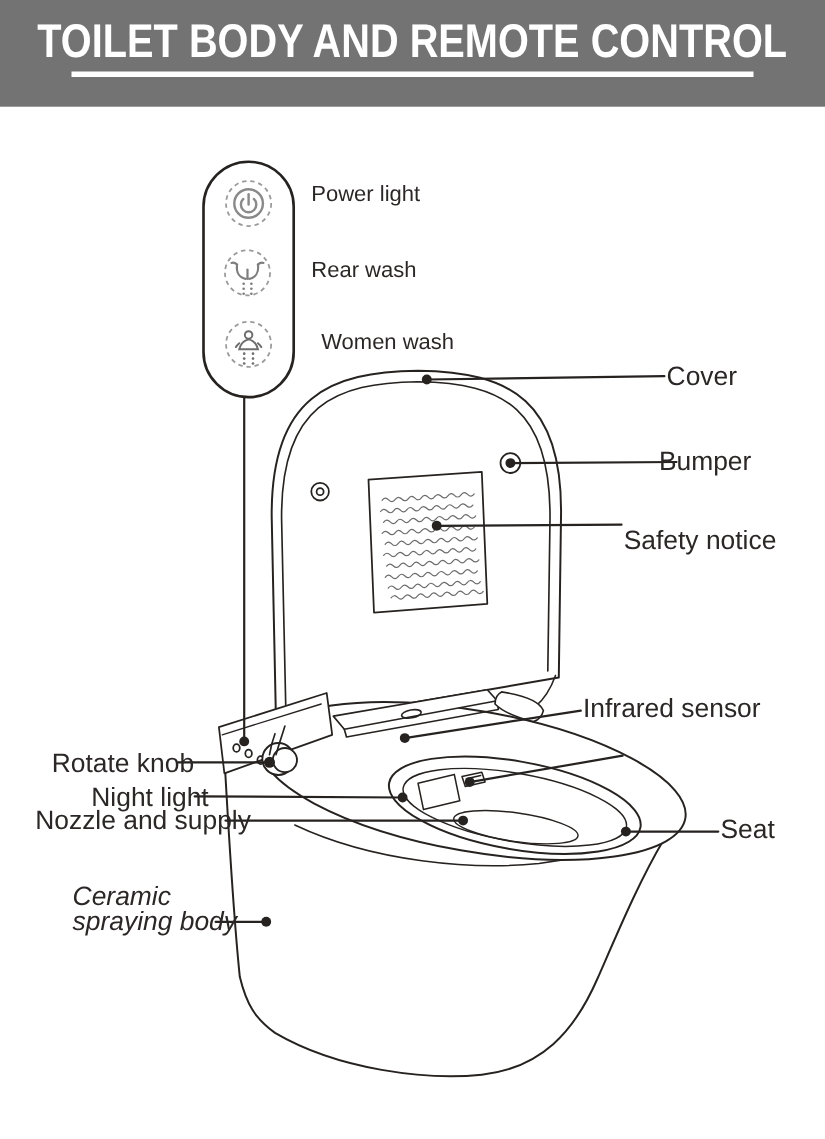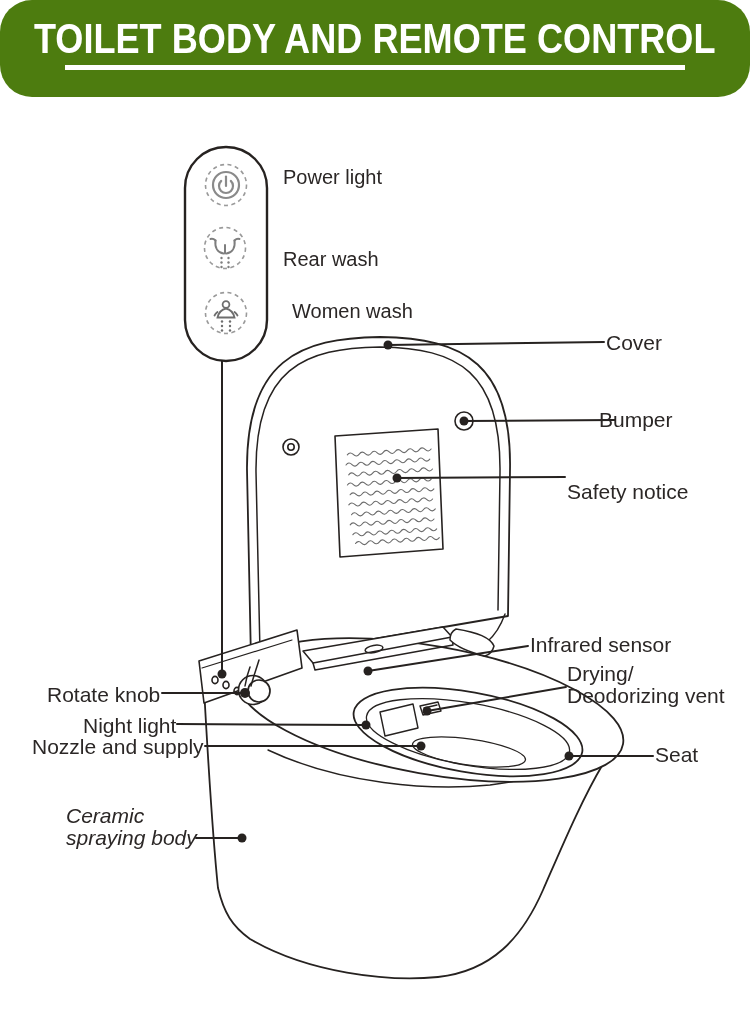--- a/index.html
+++ b/index.html
@@ -1,25 +1,25 @@
 <!DOCTYPE html>
 <html><head>
 <meta charset="utf-8">
 <title>TOILET BODY AND REMOTE CONTROL</title>
 <style>
   html,body{margin:0;padding:0;background:#ffffff;}
   .page{position:relative;width:750px;height:1035px;background:#fff;overflow:hidden;
         font-family:"Liberation Sans", sans-serif;color:#2b2726;}
-  .banner{position:absolute;left:0;top:0;width:750px;height:97px;background:#4d7c0f;
-          display:flex;flex-direction:column;align-items:center;justify-content:flex-start;border-radius:32px;}
+  .banner{position:absolute;left:0;top:0;width:750px;height:97px;background:#737373;
+          display:flex;flex-direction:column;align-items:center;justify-content:flex-start;}
   .banner h1{margin:18px 0 0 0;font-size:43px;line-height:40px;font-weight:700;color:#ffffff;
              letter-spacing:0px;white-space:nowrap;transform:scaleX(0.84);transform-origin:center;}
   .banner .underline{width:620px;height:5px;background:#ffffff;margin-top:7px;}
   svg.art{position:absolute;left:0;top:0;width:750px;height:1035px;}
-  .lbl{position:absolute;font-size:21px;line-height:21.5px;white-space:nowrap;color:#2b2726;}
+  .lbl{position:absolute;font-size:24px;line-height:21.5px;white-space:nowrap;color:#2b2726;}
   .lbl.remote{font-size:20px;}
 </style>
 </head>
 <body>
 
 <div class="page">
 
   <svg class="art" viewBox="0 0 750 1035">
     <defs>
       <path id="wavy" d="M0 0 q3 -3.5 6 0 t6 0 t6 0 t6 0 t6 0 t6 0 t6 0 t6 0 t6 0 t6 0 t6 0 t6 0 t6 0 t6 0" fill="none"></path>
@@ -167,31 +167,27 @@
       </g>
     </g>
   </svg>
 
   <div class="banner">
     <h1>TOILET BODY AND REMOTE CONTROL</h1>
     <div class="underline"></div>
   </div>
 
   <div class="lbl remote" style="left:283px;top:167px;">Power light</div>
-  <div class="lbl remote" style="left:283px;top:236px;margin-top:13px;">Rear wash</div>
+  <div class="lbl remote" style="left:283px;top:236px;">Rear wash</div>
   <div class="lbl remote" style="left:292px;top:301px;">Women wash</div>
 
   <div class="lbl" style="left:606px;top:332px;">Cover</div>
   <div class="lbl" style="left:599px;top:409px;">Bumper</div>
   <div class="lbl" style="left:567px;top:481px;">Safety notice</div>
   <div class="lbl" style="left:530px;top:634px;">Infrared sensor</div>
-  <div class="lbl" style="left:567px;top:663px;">
-    <span style="display:block">Drying/</span>
-    <span style="display:block">Deodorizing vent</span>
-  </div>
   <div class="lbl" style="left:655px;top:744px;">Seat</div>
   <div class="lbl" style="left:47px;top:684px;">Rotate knob</div>
   <div class="lbl" style="left:83px;top:715px;">Night light</div>
   <div class="lbl" style="left:32px;top:736px;">Nozzle and supply</div>
   <div class="lbl" style="left:66px;top:805px;font-style:italic;">
     <span style="display:block">Ceramic</span>
     <span style="display:block">spraying body</span>
   </div>
 
 </div>

